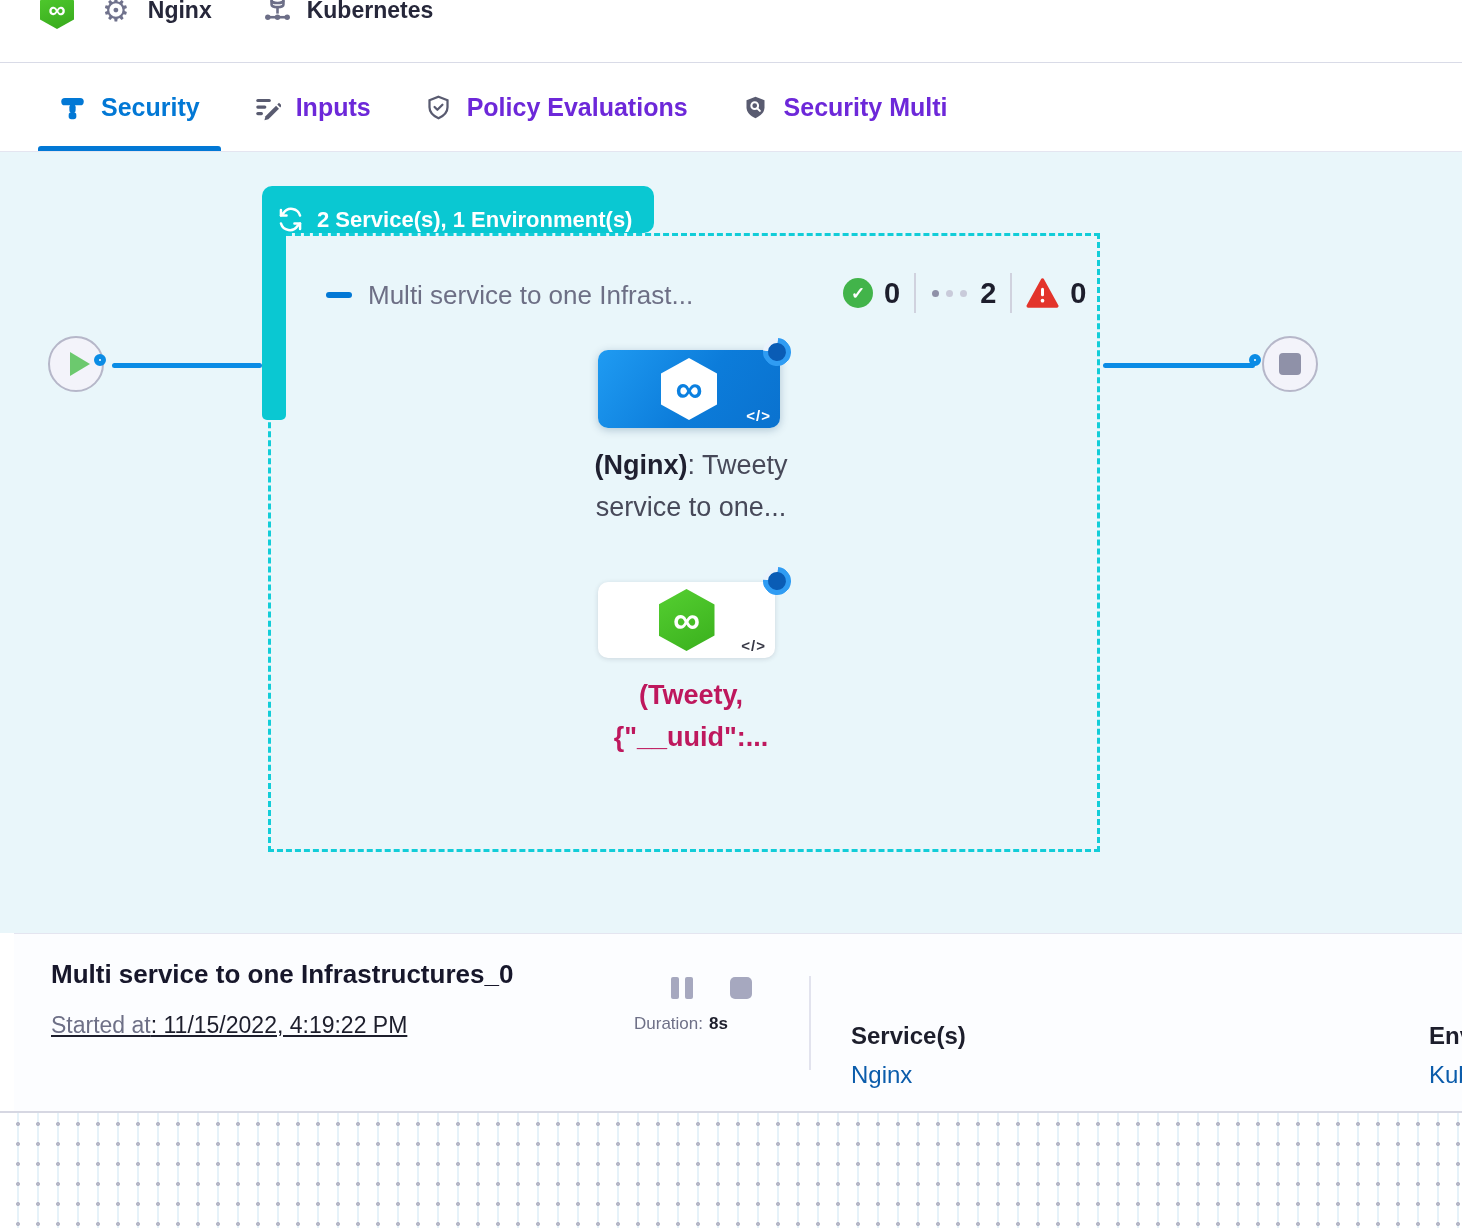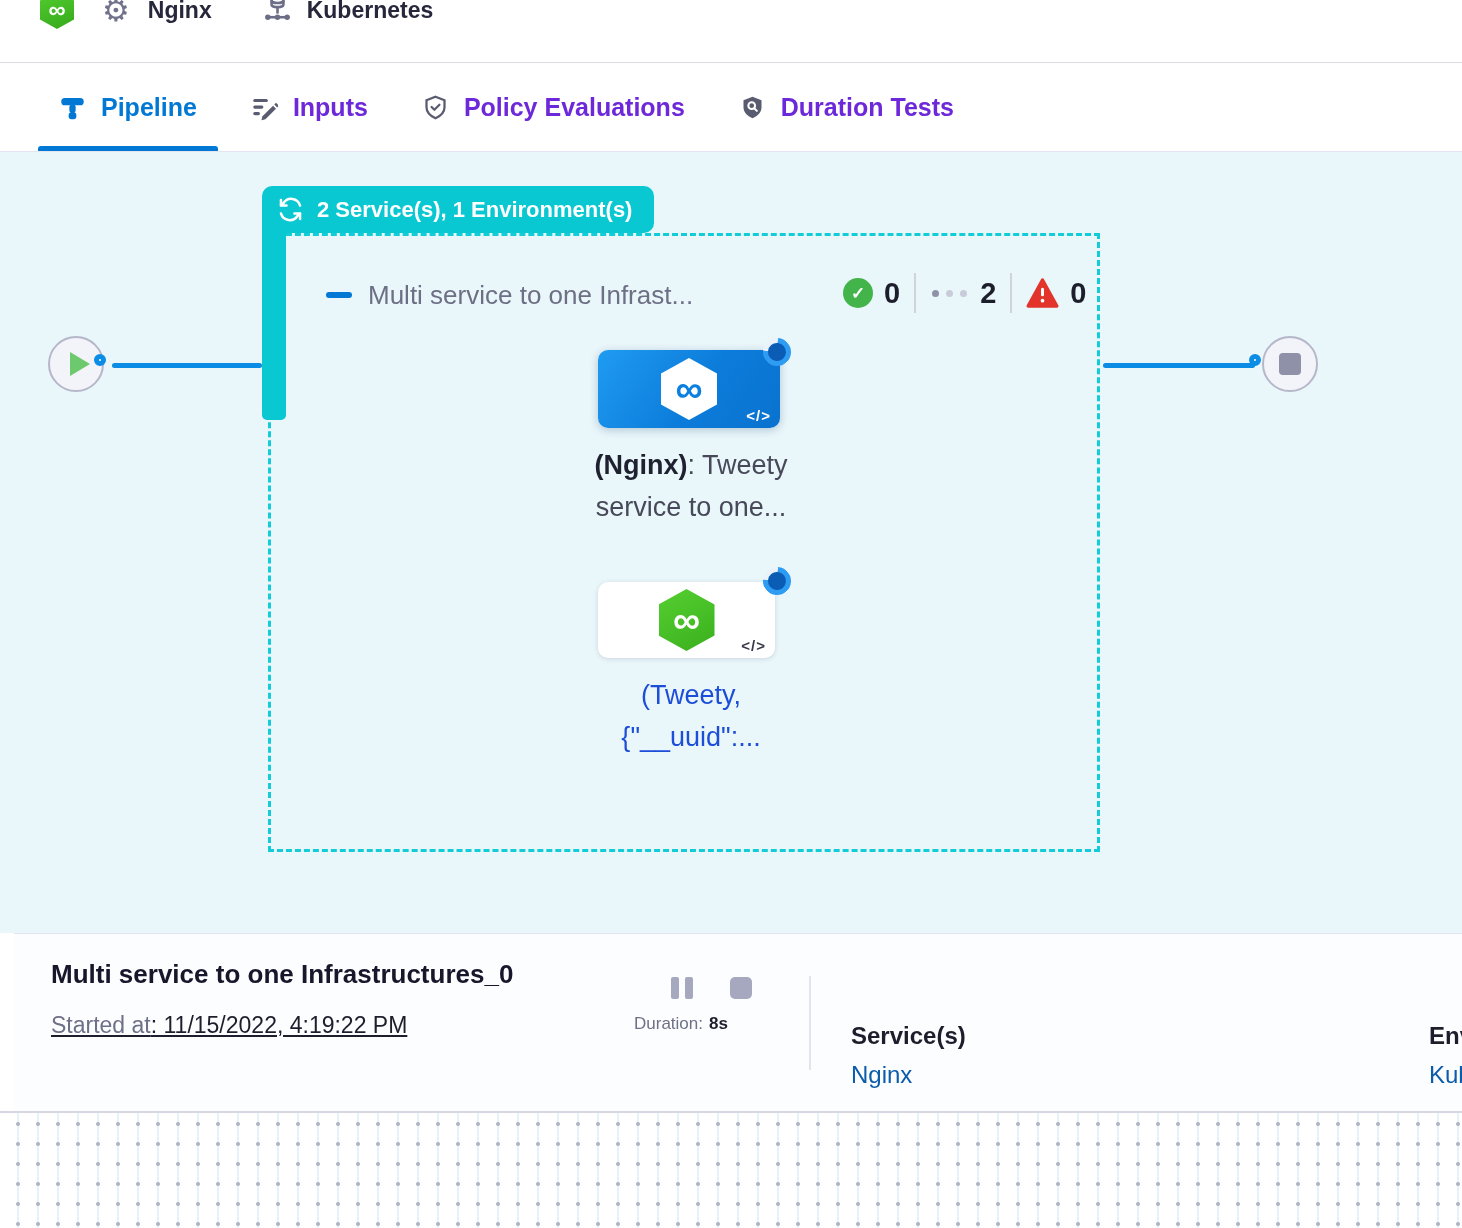--- a/index.html
+++ b/index.html
@@ -27,21 +27,21 @@
     font-size:25px; font-weight:600; color:#6d28d9; cursor:pointer;}
   .tab + .tab{ margin-left:12px; }
   .tab.active{ color:#0278d5; }
   .tab.active::after{ content:""; position:absolute; left:0; right:0; bottom:0; height:5px;
     background:#0278d5; border-radius:3px 3px 0 0;}
   .tab .ticon{ display:flex; }
 
   
   .canvas{ position:absolute; top:152px; left:0; width:100%; height:781px; background:#e9f6fa; overflow:hidden;}
 
-  .stage-badge{ position:absolute; left:262px; top:34px; height:47px; display:flex; align-items:center; gap:13px;
+  .stage-badge{ position:absolute; left:262px; top:34px; height:47px; display:flex; align-items:flex-end; gap:13px;
     padding:0 22px 0 15px; background:#0ac8d2; border-radius:10px 10px 10px 0; color:#fff;
     font-size:22px; font-weight:600; z-index:3; cursor:pointer; white-space:nowrap;}
   .teal-bar{ position:absolute; left:262px; top:78px; width:24px; height:190px; background:#0ac8d2;
     border-radius:0 0 5px 5px; z-index:2;}
   .stage-box{ position:absolute; left:268px; top:81px; width:832px; height:619px;
     border:3px dashed #12cdd8; z-index:1;}
 
   .collapse-minus{ position:absolute; left:326px; top:140px; width:26px; height:6px; border-radius:3px;
     background:#0278d5; cursor:pointer; z-index:3;}
   .stage-title{ position:absolute; left:368px; top:128px; font-size:26px; font-weight:500; color:#6d6f85; z-index:3;}
@@ -77,21 +77,21 @@
   .hex.white{ background:#fff; color:#0b80e0; }
   .hex.green{ background:linear-gradient(150deg,#55cf31,#3ab01d); color:#fff; }
   .code-glyph{ position:absolute; right:9px; bottom:4px; font-size:15px; font-weight:700; letter-spacing:1px;}
   .code-glyph.light{ color:#fff; } .code-glyph.dark{ color:#383946; }
   .spinner{ position:absolute; width:28px; height:28px; border-radius:50%; background:#0a5cb5;
     border:5px solid #2f9cf3; border-top-color:#eaf3fc; transform:rotate(-40deg); z-index:4;}
 
   .node-label{ position:absolute; left:508px; width:366px; text-align:center; font-size:27px;
     line-height:42px; color:#474959; z-index:3;}
   .node-label b{ color:#1f2030; font-weight:700; }
-  .lbl-nginx{ top:292px; } .lbl-tweety{ top:522px; font-weight:400; color:#1d4ed8; }
+  .lbl-nginx{ top:292px; } .lbl-tweety{ top:522px; font-weight:700; color:#be185d; }
 
   
   .footer{ position:absolute; top:933px; left:14px; width:100%; height:178px; background:#fcfdff;
     border-top:1px solid #e4e5f0;}
   .exec-title{ position:absolute; left:37px; top:25px; font-size:26px; font-weight:700; color:#17172b;}
   .started{ position:absolute; left:37px; top:78px; font-size:23px; color:#1d1e2c;text-decoration:underline;}
   .meta-lbl{ color:#6e7087; }
   .media{ position:absolute; left:657px; top:43px; display:flex; gap:37px; align-items:center;}
   .pause-ic{ display:flex; gap:6px; cursor:pointer;}
   .pause-ic i{ width:8px; height:22px; background:#a6a8bf; border-radius:2px;}
@@ -141,21 +141,21 @@
 
   <div class="tabbar">
     <div class="tab active">
       <span class="ticon">
         <svg width="27" height="27" viewBox="0 0 24 24" fill="#0278d5">
           <rect x="2" y="3.5" width="20" height="6.5" rx="3.2"></rect>
           <rect x="9.2" y="9" width="5.6" height="8" rx="2.8"></rect>
           <rect x="8.6" y="16.2" width="6.8" height="6.3" rx="2.4"></rect>
         </svg>
       </span>
-      <span>Pipeline</span>
+      <span>Security</span>
     </div>
     <div class="tab">
       <span class="ticon">
         <svg width="27" height="27" viewBox="0 0 24 24" fill="#595b70">
           <rect x="2" y="4.4" width="13" height="2.8" rx="1.4"></rect>
           <rect x="2" y="10.2" width="9" height="2.8" rx="1.4"></rect>
           <rect x="2" y="16" width="6" height="2.8" rx="1.4"></rect>
           <path d="M10.2 19.8 19.6 10.4 22.2 13 12.8 22.4 9.3 23.3z"></path>
           <path d="M20.7 9.3l1.5-1.5 2.6 2.6-1.5 1.5z"></path>
         </svg>
@@ -172,21 +172,21 @@
       <span>Policy Evaluations</span>
     </div>
     <div class="tab">
       <span class="ticon">
         <svg width="27" height="27" viewBox="0 0 24 24">
           <path d="M12 2.5l8 3v6.2c0 4.6-3.2 7.6-8 9.8-4.8-2.2-8-5.2-8-9.8V5.5z" fill="#595b70"></path>
           <circle cx="11.3" cy="10.4" r="3" fill="none" stroke="#fff" stroke-width="1.8"></circle>
           <path d="M13.5 12.6l2.4 2.4" stroke="#fff" stroke-width="1.8" stroke-linecap="round"></path>
         </svg>
       </span>
-      <span>Duration Tests</span>
+      <span>Security Multi</span>
     </div>
   </div>
 
   <div class="canvas">
 
     <div class="term-node" style="left:48px; top:184px;">
       <div class="play-tri"></div>
     </div>
     <div class="conn-dot" style="left:94px; top:202px;"></div>
     <div class="edge" style="left:112px; top:211px; width:150px;"></div>

